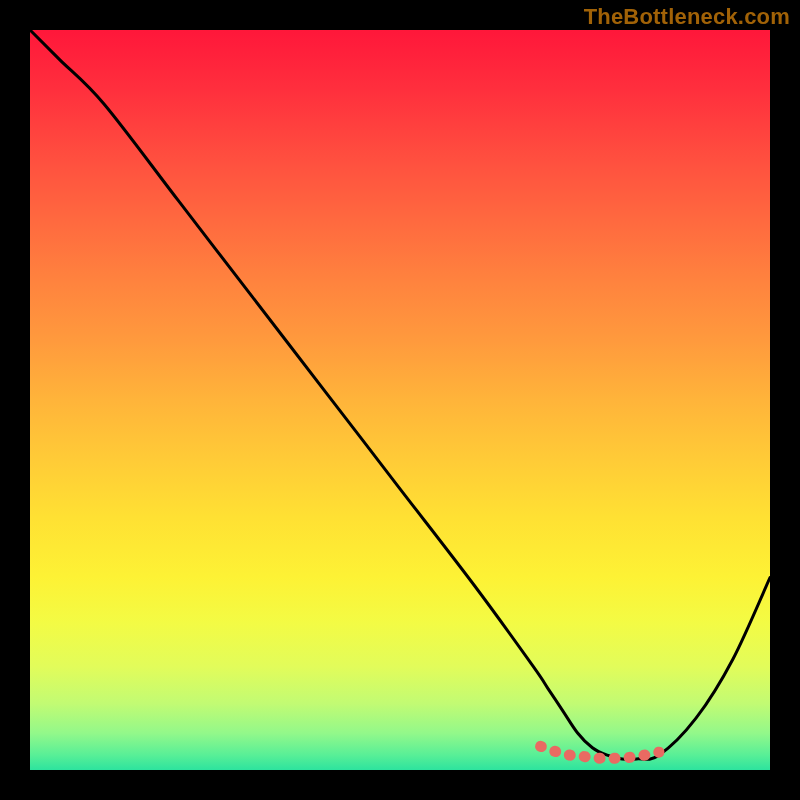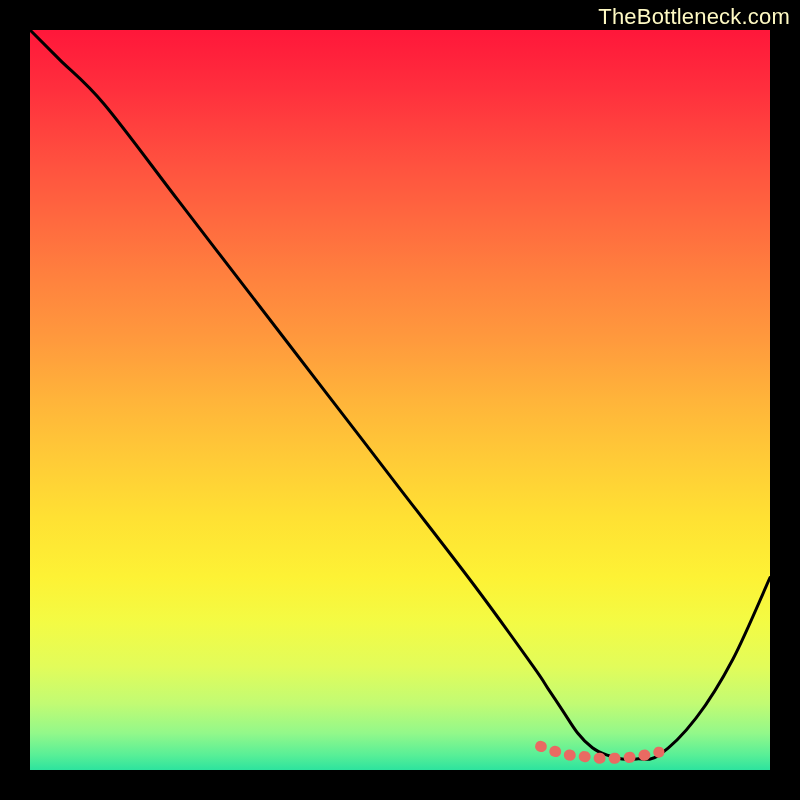--- a/index.html
+++ b/index.html
@@ -49,24 +49,24 @@
     position: absolute;
     left: 0;
     top: 0;
     width: 740px;
     height: 740px;
   }
   .watermark {
     position: absolute;
     top: 4px;
     right: 10px;
-    color: #fef9c3;
+    color: #a16207;
     font-size: 22px;
     letter-spacing: 0.2px;
-    font-weight: 400;
+    font-weight: 700;
   }
 </style>
 </head>
 <body>
 
 <div class="frame">
   <div class="watermark">TheBottleneck.com</div>
 
   <div class="plot-area">
     <svg class="curve" viewBox="0 0 740 740" preserveAspectRatio="none">

